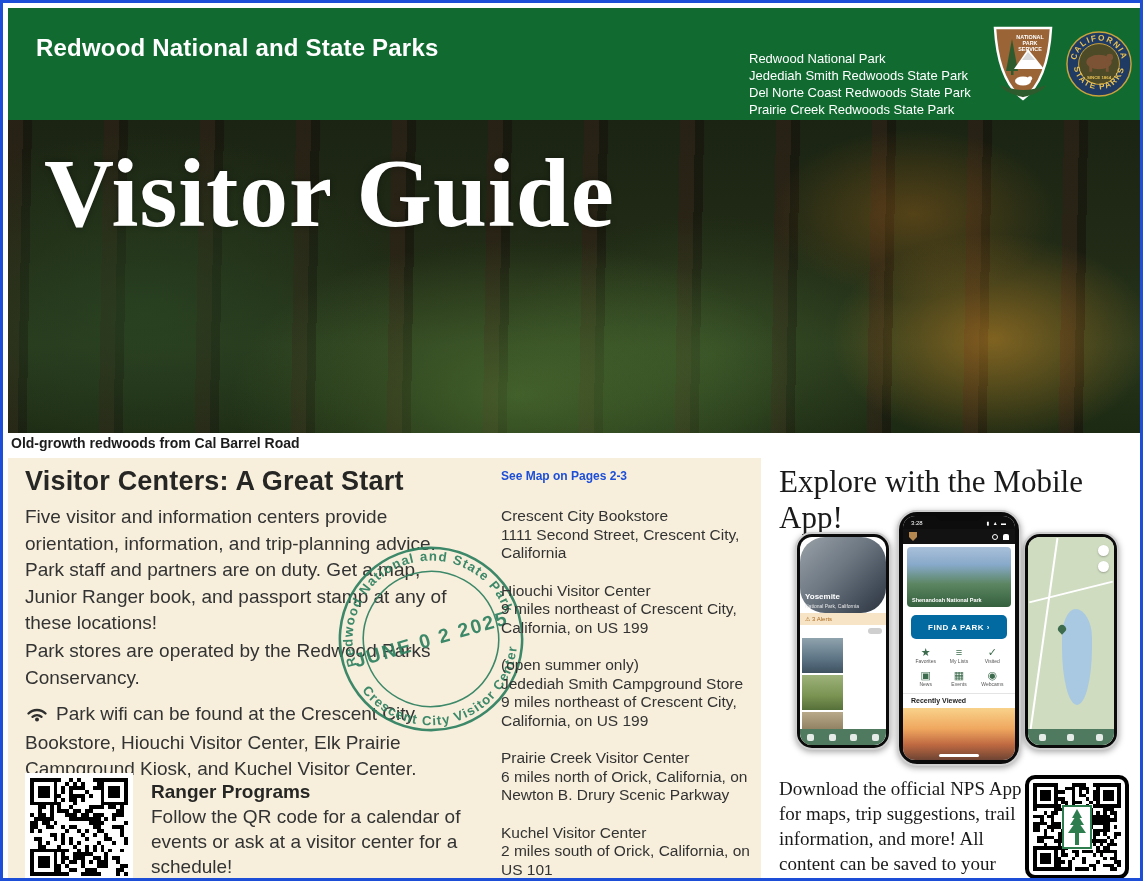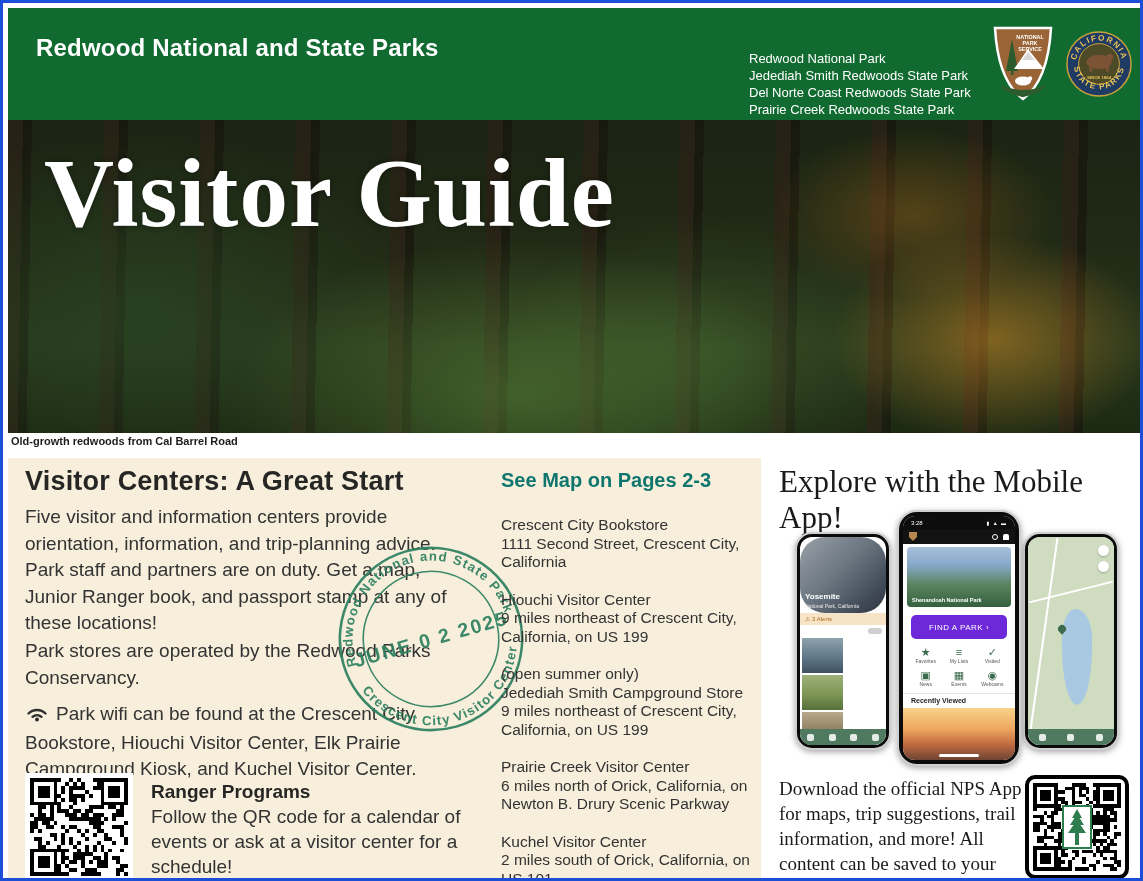--- a/index.html
+++ b/index.html
@@ -28,21 +28,21 @@
       radial-gradient(ellipse 380px 260px at 12% 62%, rgba(42,72,36,.65), transparent 70%),
       radial-gradient(ellipse 300px 200px at 62% 75%, rgba(70,105,48,.45), transparent 70%),
       repeating-linear-gradient(91deg, rgba(46,32,22,.62) 0 15px, rgba(22,16,11,.55) 15px 24px, rgba(0,0,0,0) 24px 96px),
       linear-gradient(180deg,#1b2413 0%, #212b16 45%, #28371c 72%, #1c2913 100%);
   }
   .hero-title {
     position:absolute; left:36px; top:18px; color:#fff;
     font-family:"Liberation Serif","DejaVu Serif",serif; font-size:97px; font-weight:bold; letter-spacing:1px;
     text-shadow:0 0 6px rgba(0,0,0,.35);
   }
-  .hero-caption { position:absolute; left:8px; top:432px; font-size:11px; font-weight:bold; color:#1c1c1c; }
+  .hero-caption { position:absolute; left:8px; top:432px; font-size:14px; font-weight:bold; color:#1c1c1c; }
 
   
   #cream { position:absolute; left:5px; top:455px; width:753px; height:421px; background:#f7efdc; }
 
   .vc-heading { position:absolute; left:17px; top:8px; font-size:27px; font-weight:bold; color:#262624; letter-spacing:.2px; }
   .vc-para { position:absolute; left:17px; width:452px; font-size:19px; line-height:26.5px; color:#333; }
   #vc-p1 { top:46px; }
   #vc-p2 { top:180px; }
   #vc-wifi { top:243px; width:470px; }
   .wifi-svg { display:inline-block; vertical-align:-2px; margin-right:7px; }
@@ -54,21 +54,21 @@
   .qr-svg { width:100%; height:100%; display:block; }
 
   
   #stamp { position:absolute; left:330px; top:538px; width:196px; height:196px; opacity:.93; }
   #stamp text { fill:#2f8161; }
   .stamp-arc { font-size:13.5px; letter-spacing:1.2px; font-weight:bold; font-family:"Liberation Sans",sans-serif; }
   .stamp-date { font-size:20px; letter-spacing:2px; font-weight:bold; font-family:"Liberation Sans",sans-serif; }
 
   
   #midcol { position:absolute; left:498px; top:466px; width:255px; }
-  .mid-heading { font-size:20px; font-weight:bold; color:#0f766e; margin-bottom:24px; }
+  .mid-heading { font-size:12px; font-weight:bold; color:#1d4ed8; margin-bottom:24px; }
   .loc { margin-bottom:19px; font-size:15.5px; line-height:18.5px; color:#333; }
 
   
   #rightcol { position:absolute; left:770px; top:455px; width:370px; height:421px; background:#fff; }
   .app-heading { position:absolute; left:6px; top:6px; font-family:"Liberation Serif","DejaVu Serif",serif; font-size:31px; color:#1a1a1a; }
   .download-text { position:absolute; left:6px; top:318px; width:248px; font-family:"Liberation Serif","DejaVu Serif",serif; font-size:19px; line-height:25px; color:#1a1a1a; }
   #qr2-wrap { position:absolute; left:252px; top:317px; width:104px; height:104px; background:#fff; border:4px solid #000; border-radius:10px; padding:4px; }
   .qr-tree { position:absolute; left:50%; top:50%; transform:translate(-50%,-50%); width:30px; height:44px; background:#fff; border:2px solid #2e7d4f; display:flex; align-items:center; justify-content:center; }
 
   
@@ -99,21 +99,21 @@
   .cp-status { height:13px; background:#0d0d0d; color:#fff; font-size:6px; display:flex; align-items:center; padding:0 8px; }
   .cp-status .right { margin-left:auto; letter-spacing:1px; font-size:5px; }
   .cp-appbar { height:15px; background:#121212; display:flex; align-items:center; padding:0 6px; }
   .cp-arrowhead { width:8px; height:9px; background:#b5884f; clip-path:polygon(0 0,100% 0,100% 55%,50% 100%,0 55%); }
   .cp-appbar .abr { margin-left:auto; display:flex; gap:5px; align-items:center; }
   .cp-appbar .s-ic { width:6px; height:6px; border:1px solid #fff; border-radius:50%; }
   .cp-appbar .u-ic { width:6px; height:6px; background:#fff; border-radius:2px 2px 0 0; }
   .cp-photo { height:60px; margin:3px 4px 0 4px; border-radius:4px; position:relative;
     background:linear-gradient(180deg,#a9c0da 0%,#87a9c9 30%,#5b8560 62%,#35603e 100%); }
   .cp-photo .pl { position:absolute; left:5px; bottom:4px; color:#fff; font-size:5.5px; font-weight:bold; }
-  .cp-find { margin:8px 8px 0 8px; height:24px; background:#6d28d9; border-radius:5px; color:#fff; font-size:8px; font-weight:normal; letter-spacing:.5px; display:flex; align-items:center; justify-content:center; }
+  .cp-find { margin:8px 8px 0 8px; height:24px; background:#0369a1; border-radius:5px; color:#fff; font-size:8px; font-weight:bold; letter-spacing:.5px; display:flex; align-items:center; justify-content:center; }
   .cp-feats { display:flex; flex-wrap:wrap; padding:7px 6px 0 6px; }
   .cp-feats .ft { width:33.33%; text-align:center; margin-bottom:5px; }
   .cp-feats .fi { font-size:11px; color:#3d6b4d; line-height:12px; }
   .cp-feats .fl { font-size:5px; color:#555; }
   .cp-rv { font-size:7px; font-weight:bold; color:#222; padding:3px 8px 2px 8px; border-top:1px solid #e4e4e4; margin-top:1px; }
   .cp-sunset { position:absolute; left:0; right:0; bottom:0; height:52px;
     background:linear-gradient(180deg,#f9d28a 0%,#efa75f 40%,#c06a42 70%,#6e4433 100%); }
   .cp-homebar { position:absolute; left:50%; bottom:3px; transform:translateX(-50%); width:40px; height:3px; border-radius:2px; background:#fff; z-index:4; }
 
   

